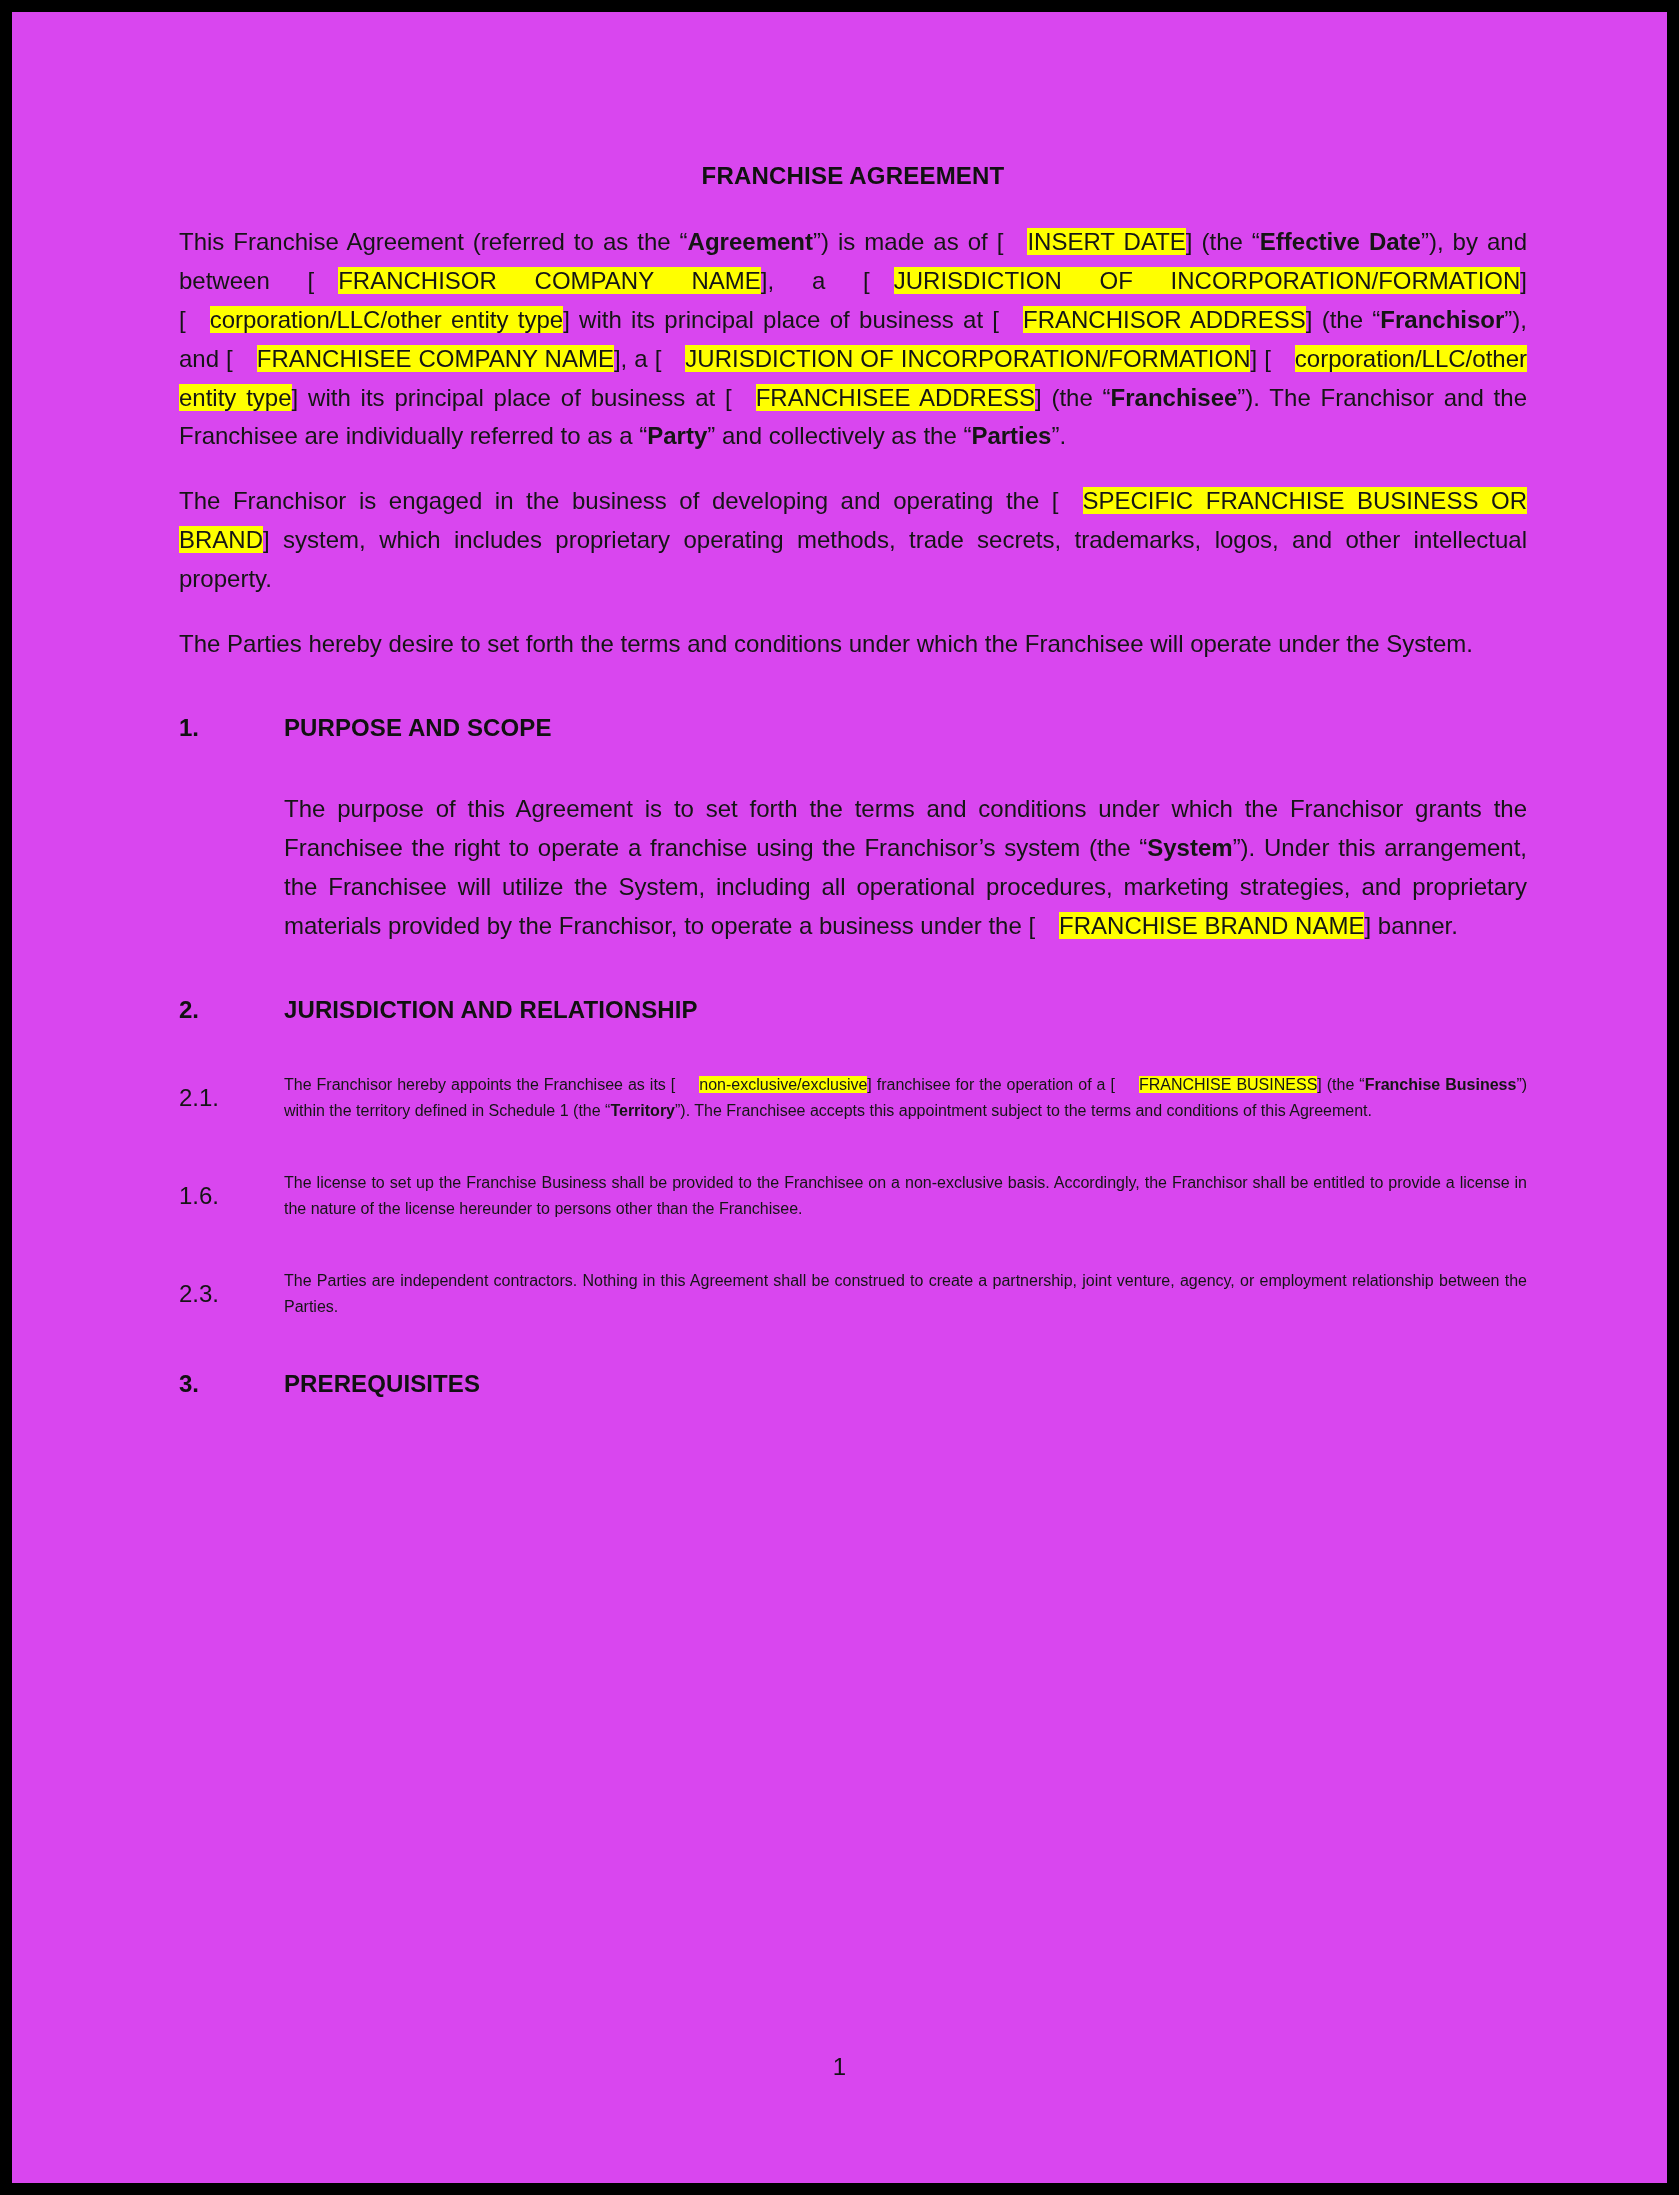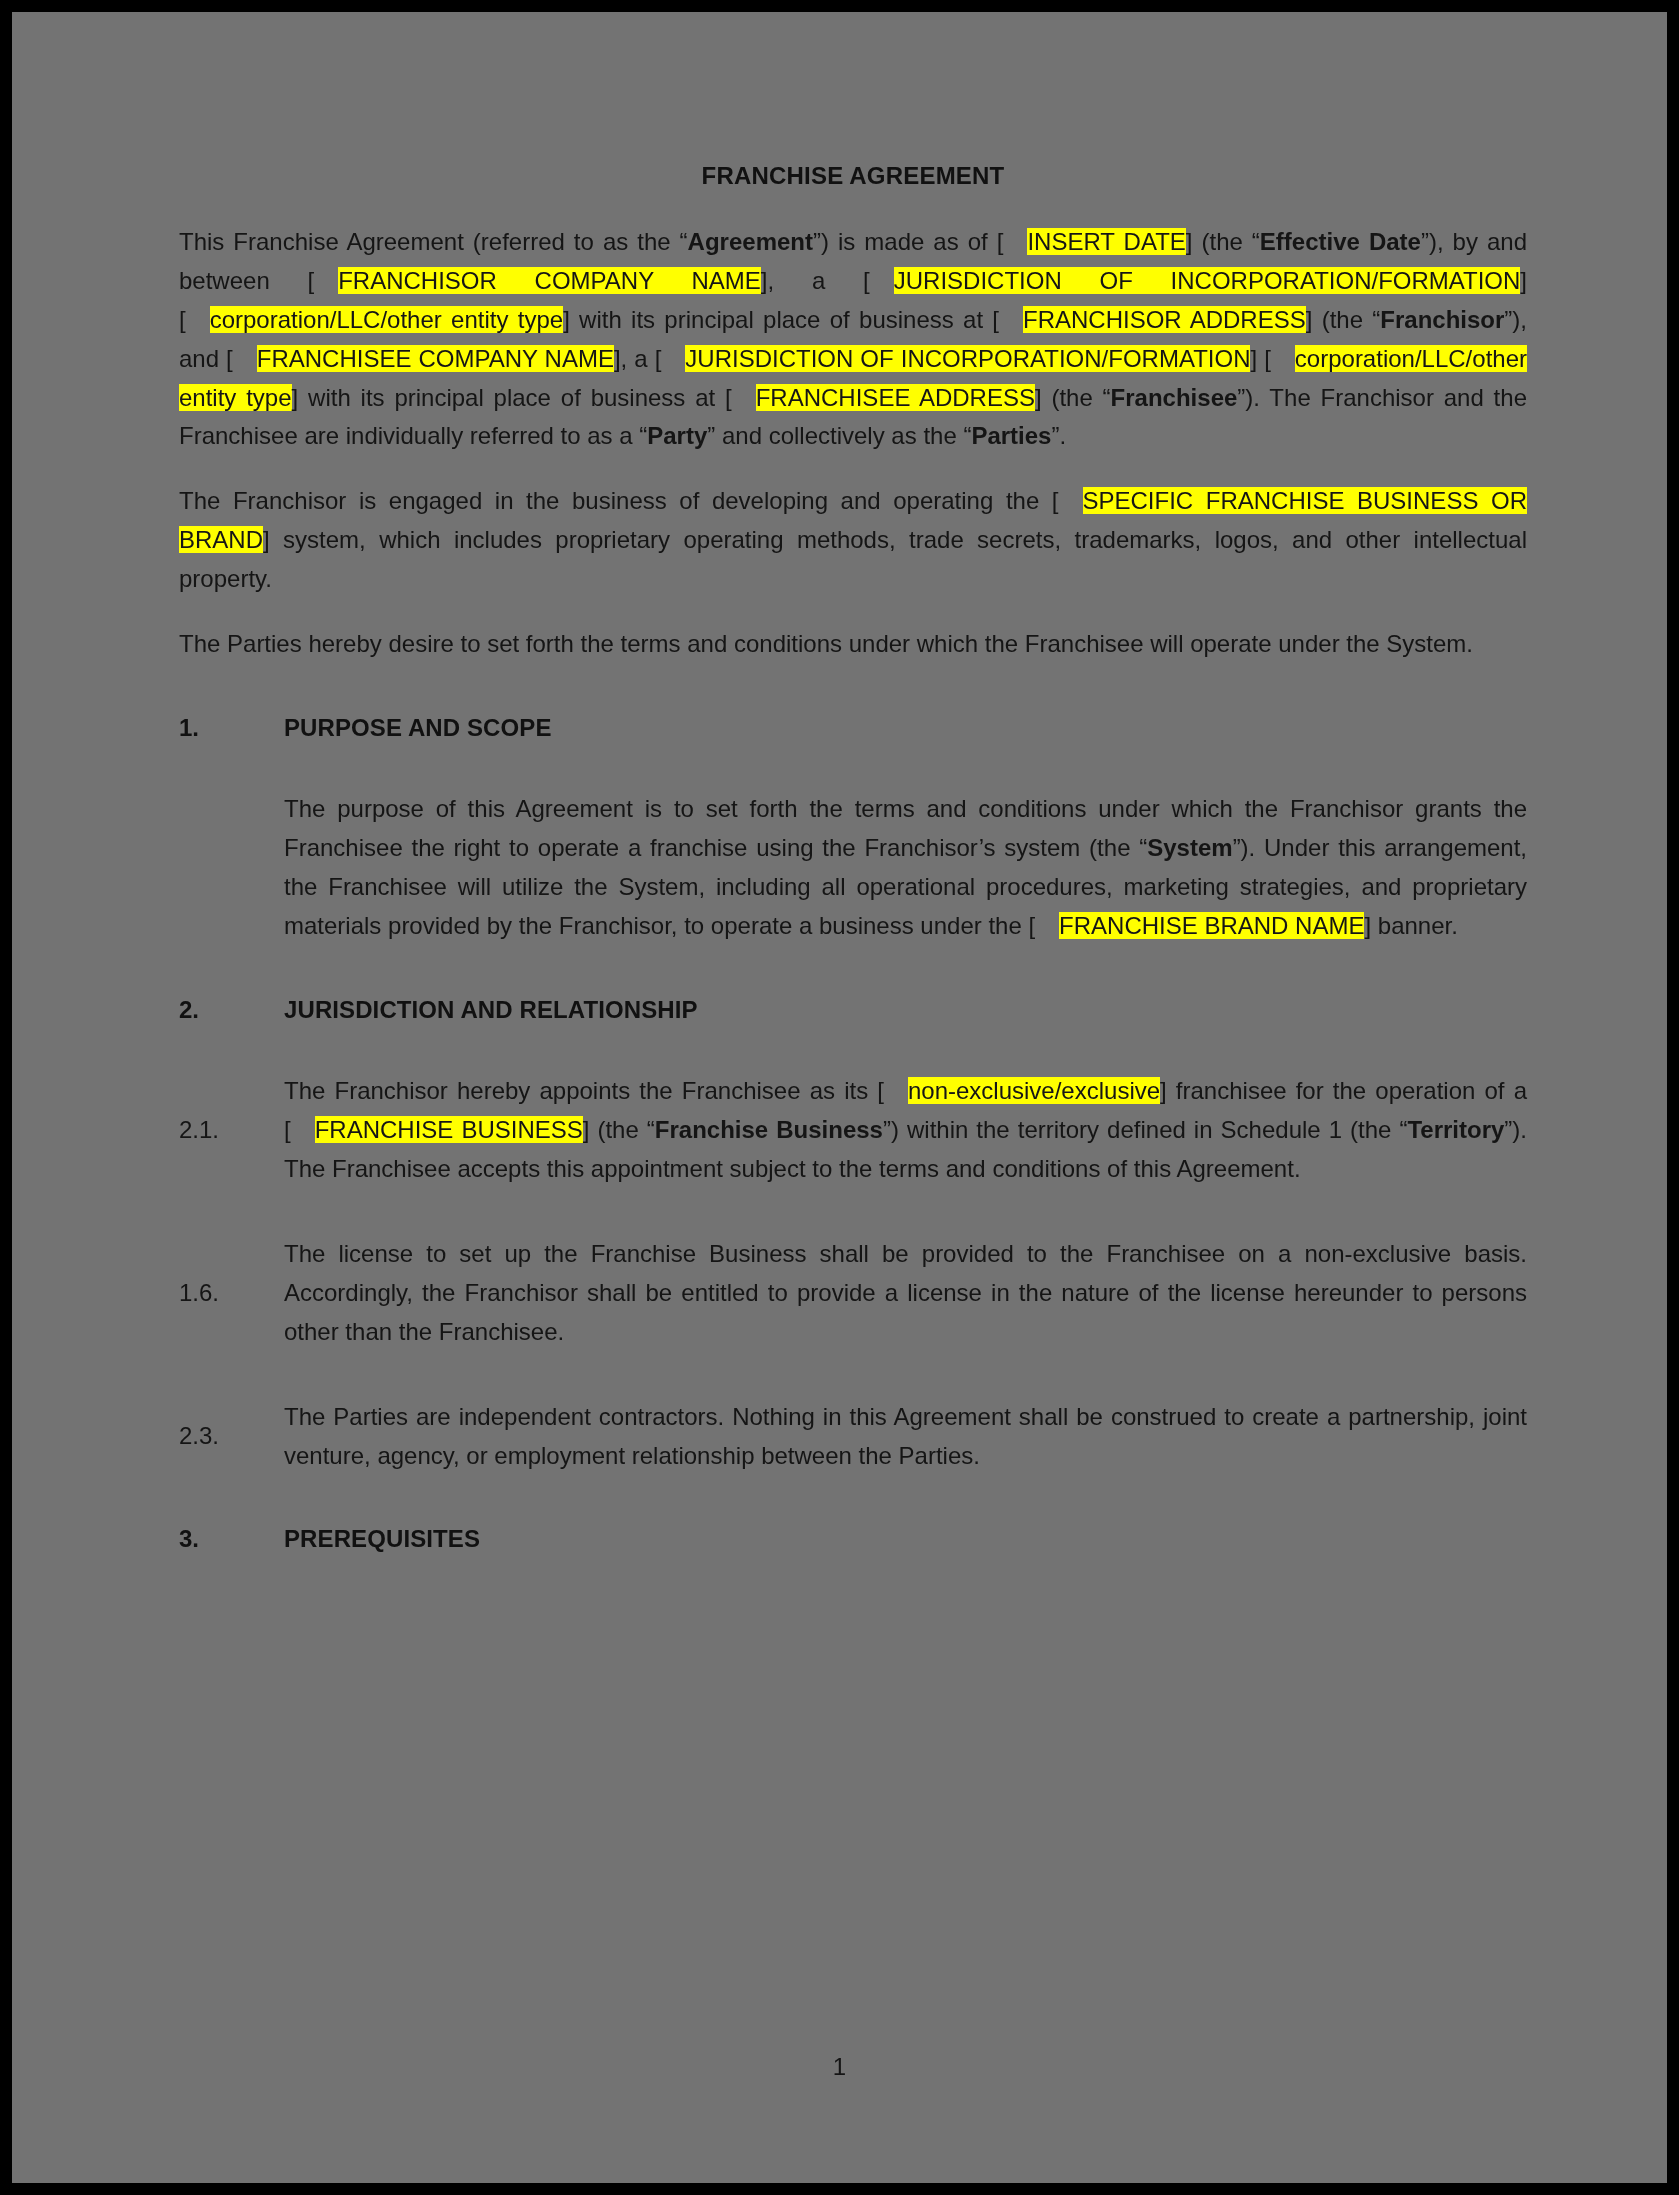--- a/index.html
+++ b/index.html
@@ -26,21 +26,21 @@
     background: #ffffff;
     overflow: hidden;
   }
 
   #page-sheet {
     position: absolute;
     left: 0;
     top: 0;
     right: 0;
     bottom: 0;
-    background: #737373;
+    background: #d946ef;
   }
 
   
   #doc-body {
     position: absolute;
     left: 167px;
     top: 149px;
     width: 1348px;
   }
 
@@ -107,21 +107,21 @@
     width: 105px;
     flex: 0 0 105px;
     font-size: 24px;
     line-height: 1.62;
     color: #151515;
   }
   .clause .clause-text {
     flex: 1 1 auto;
     text-align: justify;
     text-align-last: left;
-    font-size: 24px;
+    font-size: 16px;
     line-height: 1.62;
     color: #151515;
   }
 
   
   .hl {
     background-color: #ffff00;
     margin-left: 24px;
   }
   .b {

